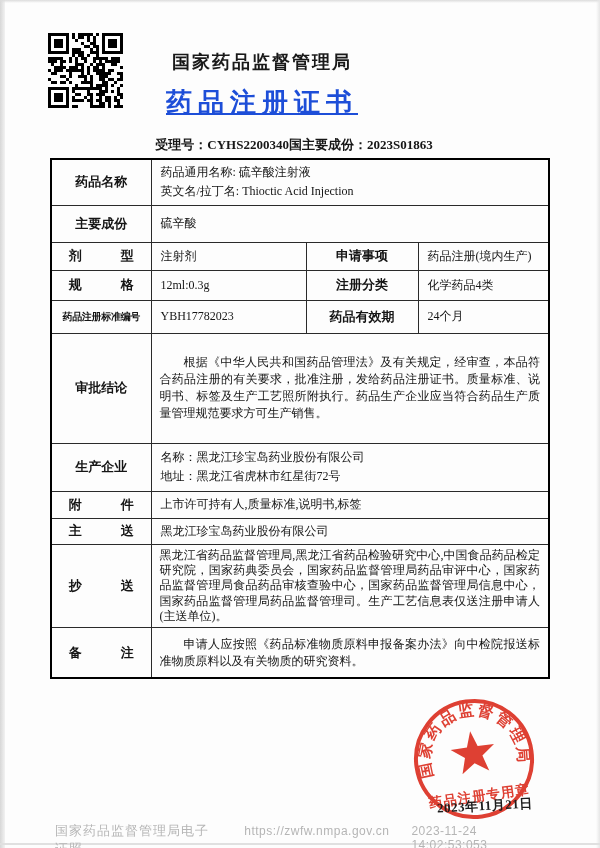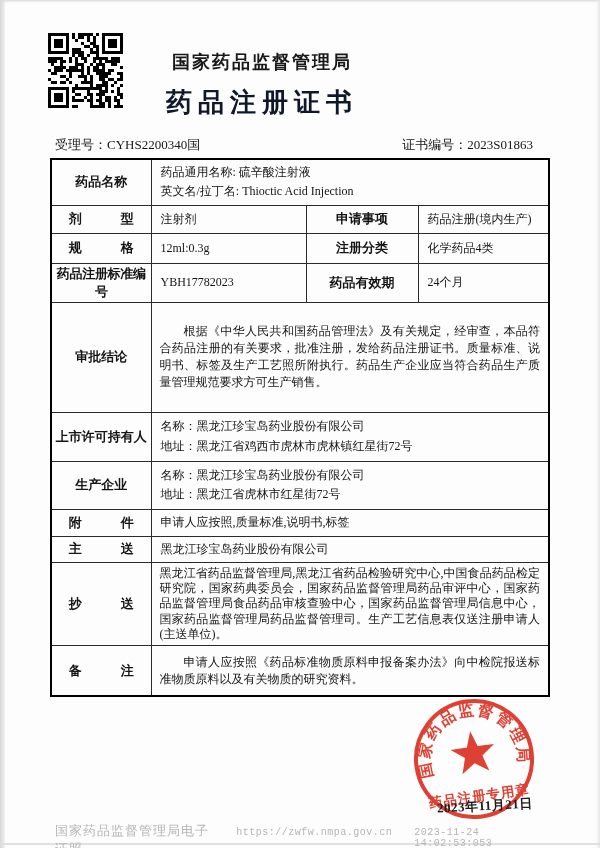--- a/index.html
+++ b/index.html
@@ -17,49 +17,49 @@
   .edge-right { position:absolute; right:0; top:0; width:4px; height:848px;
                 background:linear-gradient(270deg,#e6e6e6,rgba(255,255,255,0)); }
   .edge-bottom{ position:absolute; left:0; top:843px; width:600px; height:2px;
                 background:#e0e0e0; }
 
   .qr { position:absolute; left:48px; top:33px; width:75px; height:75px; }
 
   .header { position:absolute; left:0; top:50px; width:524px; text-align:center; }
   .agency { font-family:"Liberation Sans", sans-serif; font-size:18px; font-weight:600;
             letter-spacing:2px; color:#191919; }
-  .cert-title { margin-top:11px; font-size:26px; font-weight:600; letter-spacing:6px; color:#0f172a; }
+  .cert-title { margin-top:11px; font-size:26px; font-weight:600; letter-spacing:6px; color:#1d4ed8;text-decoration:underline; }
 
   .meta { position:absolute; left:55px; top:136px; width:478px; display:flex;
-          justify-content:space-between; font-size:13px; font-weight:400; color:#161616; }
+          justify-content:center; font-size:13px; font-weight:700; color:#161616; }
 
   table.cert { position:absolute; left:50px; top:158px; width:498px;
                border-collapse:collapse; table-layout:fixed;
                border:2px solid #000000; }
   td { border:1px solid #2a2a2a; vertical-align:middle; color:#151515; }
   td.lbl { text-align:center; font-weight:700; font-size:13px; padding:1px 2px; }
-  td.lbl.sm { font-size:13px; letter-spacing:-0.3px; }
+  td.lbl.sm { font-size:10px; letter-spacing:-0.3px; }
   td.val { font-size:12px; padding:2px 16px 2px 9px; }
   td.val .line { line-height:1.6; }
   td.val.para { text-indent:2em; line-height:1.42; text-align:justify; padding:4px 8px; }
   td.val.tight { line-height:1.28; text-align:justify; padding:3px 8px; }
   tr.r1{height:46px} tr.r2{height:37px} tr.r3{height:28px} tr.r4{height:30px}
   tr.r5{height:33px} tr.r6{height:36px} tr.r7{height:110px} tr.r8{height:49px}
   tr.r9{height:48px} tr.r10{height:28px} tr.r11{height:27px} tr.r12{height:26px}
   tr.r13{height:62px} tr.r14{height:50px}
 
   .seal { position:absolute; left:404px; top:689px; width:140px; height:140px;
           transform:rotate(-8deg); opacity:0.9; mix-blend-mode:multiply; }
   .seal-date { position:absolute; left:437px; top:797px; font-size:13px; font-weight:600;
                color:#1d1d1d; transform:rotate(-3deg); letter-spacing:0.5px; }
 
   .footer { position:absolute; left:55px; top:822px; width:490px; display:flex;
             gap:22px; align-items:baseline; color:#b5b5b5; }
   .footer .cn { font-size:13px; letter-spacing:1px; }
-  .footer .mono { font-family:Liberation Mono, monospace; font-size:10px; letter-spacing:0.5px; }
+  .footer .mono { font-family:Liberation Sans, sans-serif; font-size:12px; letter-spacing:0.5px; }
 </style>
 </head>
 <body>
 
 <div class="edge-left"></div>
 <div class="edge-top"></div>
 <div class="edge-right"></div>
 <div class="edge-bottom"></div>
 
 <div class="qr" id="qr"><svg viewBox="0 0 75 75" width="75" height="75" fill="#000">
@@ -303,38 +303,42 @@
       <rect x="6" y="60" width="9" height="9" fill="#000"></rect>
     </svg></div>
 
 <div class="header">
   <div class="agency">国家药品监督管理局</div>
   <div class="cert-title">药品注册证书</div>
 </div>
 
 <div class="meta">
   <span>受理号：CYHS2200340国</span>
-  <span>证书编号：2023S01863</span>
+  <span>主要成份：2023S01863</span>
 </div>
 
 <table class="cert">
   <colgroup>
       <col style="width:100px">
       <col style="width:155px">
       <col style="width:112px">
       <col style="width:131px">
     </colgroup>
   <tbody>
       <tr class="r1">
     <td class="lbl">药品名称</td>
     <td class="val" colspan="3">
       <div class="line">药品通用名称: 硫辛酸注射液</div>
       <div class="line">英文名/拉丁名: Thioctic Acid Injection</div>
     </td>
   </tr>
+  <tr class="r2">
+    <td class="lbl">主要成份</td>
+    <td class="val" colspan="3">硫辛酸</td>
+  </tr>
   <tr class="r3">
     <td class="lbl">剂　　　型</td>
     <td class="val">注射剂</td>
     <td class="lbl">申请事项</td>
     <td class="val">药品注册(境内生产)</td>
   </tr>
   <tr class="r4">
     <td class="lbl">规　　　格</td>
     <td class="val">12ml:0.3g</td>
     <td class="lbl">注册分类</td>
@@ -342,38 +346,31 @@
   </tr>
   <tr class="r5">
     <td class="lbl sm">药品注册标准编号</td>
     <td class="val">YBH17782023</td>
     <td class="lbl">药品有效期</td>
     <td class="val">24个月</td>
   </tr>
   <tr class="r7">
     <td class="lbl">审批结论</td>
     <td class="val para" colspan="3">根据《中华人民共和国药品管理法》及有关规定，经审查，本品符合药品注册的有关要求，批准注册，发给药品注册证书。质量标准、说明书、标签及生产工艺照所附执行。药品生产企业应当符合药品生产质量管理规范要求方可生产销售。</td>
-  </tr>
-  <tr class="r8">
-    <td class="lbl">上市许可持有人</td>
-    <td class="val" colspan="3">
-      <div class="line">名称：黑龙江珍宝岛药业股份有限公司</div>
-      <div class="line">地址：黑龙江省鸡西市虎林市虎林镇红星街72号</div>
-    </td>
   </tr>
   <tr class="r9">
     <td class="lbl">生产企业</td>
     <td class="val" colspan="3">
       <div class="line">名称：黑龙江珍宝岛药业股份有限公司</div>
       <div class="line">地址：黑龙江省虎林市红星街72号</div>
     </td>
   </tr>
   <tr class="r11">
     <td class="lbl">附　　　件</td>
-    <td class="val" colspan="3">申请人应按照,质量标准,说明书,标签</td>
+    <td class="val" colspan="3">上市许可持有人,质量标准,说明书,标签</td>
   </tr>
   <tr class="r12">
     <td class="lbl">主　　　送</td>
     <td class="val" colspan="3">黑龙江珍宝岛药业股份有限公司</td>
   </tr>
   <tr class="r13">
     <td class="lbl">抄　　　送</td>
     <td class="val tight" colspan="3">黑龙江省药品监督管理局,黑龙江省药品检验研究中心,中国食品药品检定研究院，国家药典委员会，国家药品监督管理局药品审评中心，国家药品监督管理局食品药品审核查验中心，国家药品监督管理局信息中心，国家药品监督管理局药品监督管理司。生产工艺信息表仅送注册申请人(主送单位)。</td>
   </tr>
   <tr class="r14">

